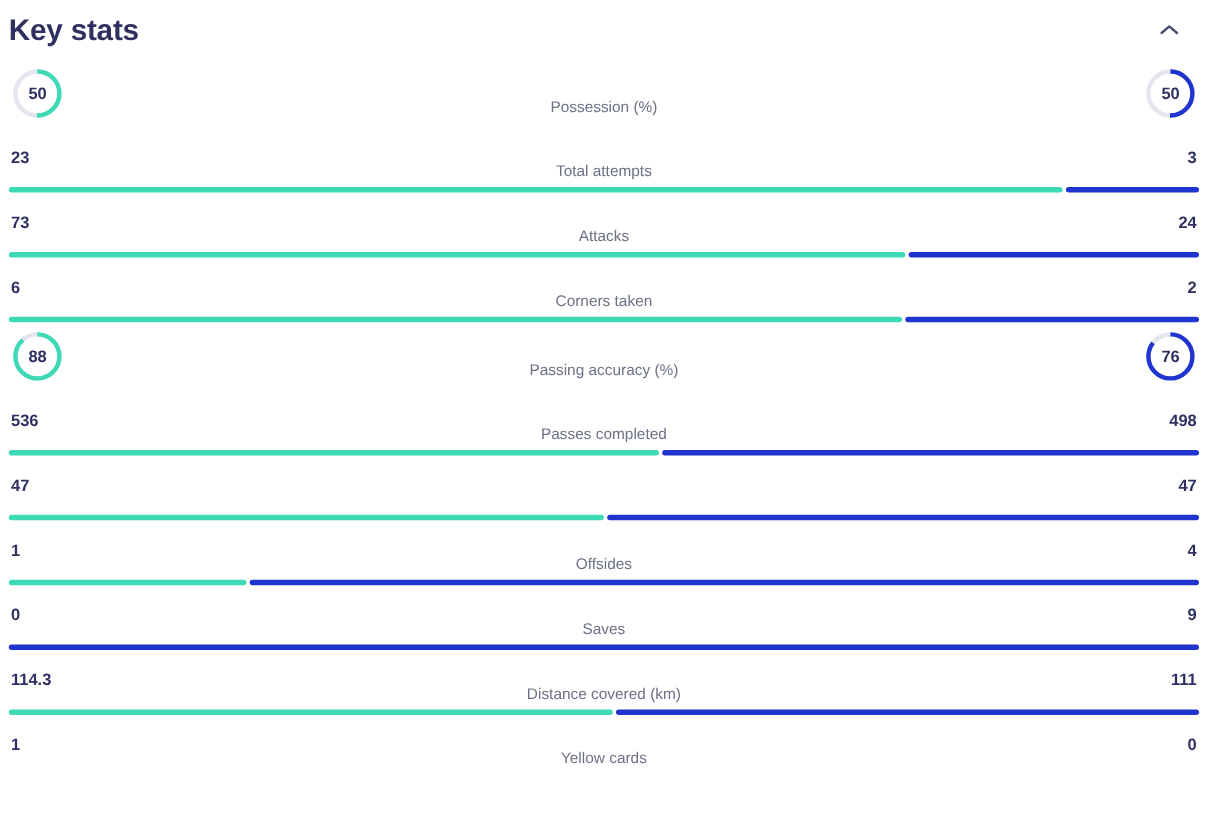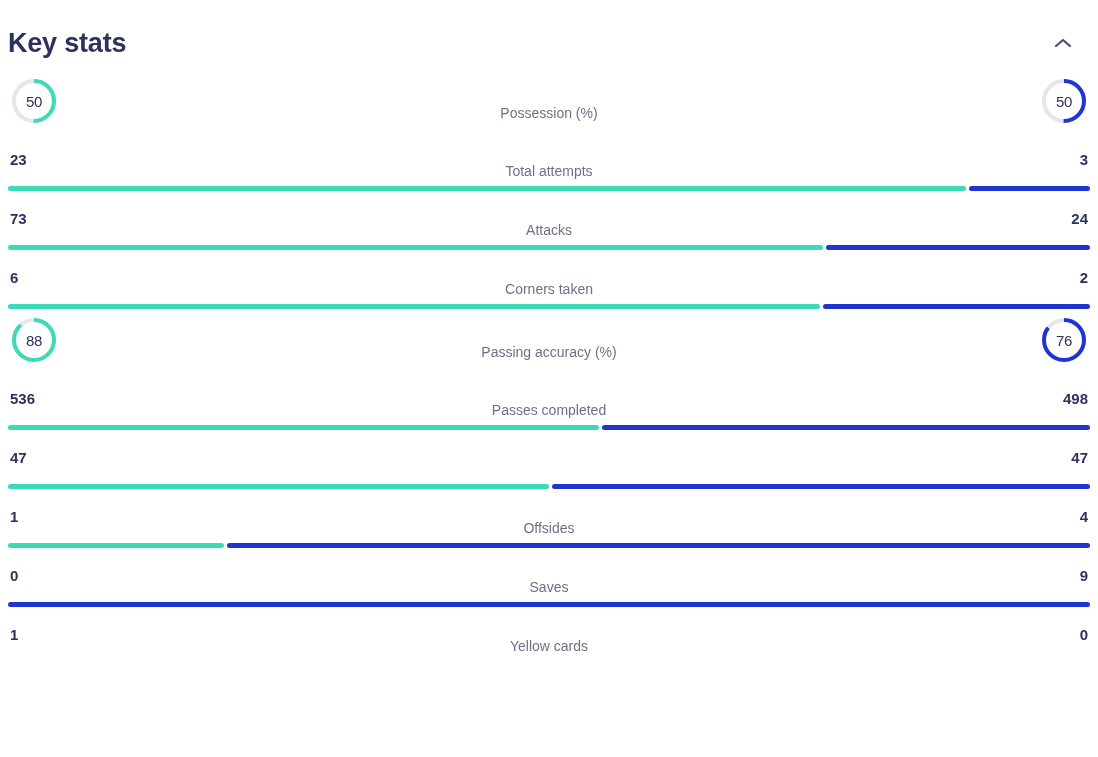--- a/index.html
+++ b/index.html
@@ -3,21 +3,21 @@
 <meta charset="utf-8">
 <style>
   * { box-sizing: border-box; }
   html, body {
     margin: 0; padding: 0;
     width: 1098px; height: 757px;
     background: #ffffff;
     font-family: "Liberation Sans", sans-serif;
     overflow: hidden;
   }
-  .panel { width: 1098px; height: 757px; position: relative; padding: 16px 8px; }
+  .panel { width: 1098px; height: 757px; position: relative; padding: 0 8px; }
 
   
   .header {
     height: 54px;
     display: flex;
     align-items: center;
     justify-content: space-between;
     padding: 0 4px 0 0;
   }
   .title {
@@ -97,21 +97,21 @@
     flex: 0 0 auto;
   }
   .donut svg { display: block; }
   .donut .donut-num {
     position: absolute;
     inset: 0;
     display: flex;
     align-items: center;
     justify-content: center;
     font-size: 15px;
-    font-weight: normal;
+    font-weight: bold;
     color: #2e3160;
     letter-spacing: -0.3px;
   }
 </style>
 </head>
 <body>
 
 <div class="panel">
 
   <div class="header">
@@ -240,20 +240,32 @@
           <div class="val">0</div>
           <div class="label">Saves</div>
           <div class="val right">9</div>
         </div>
         <div class="bar full-away">
           <div class="seg-away"></div>
         </div>
       </div>
       <div class="stat-row">
         <div class="row-top">
+          <div class="val">114.3</div>
+          <div class="label">Distance covered (km)</div>
+          <div class="val right">111</div>
+        </div>
+        <div class="bar">
+          <div class="seg-home" style="width: 50.7%;"></div>
+          <div class="gap"></div>
+          <div class="seg-away"></div>
+        </div>
+      </div>
+      <div class="stat-row">
+        <div class="row-top">
           <div class="val">1</div>
           <div class="label">Yellow cards</div>
           <div class="val right">0</div>
         </div>
       </div>
     </div>
 
 </div>
 
 </body></html>

